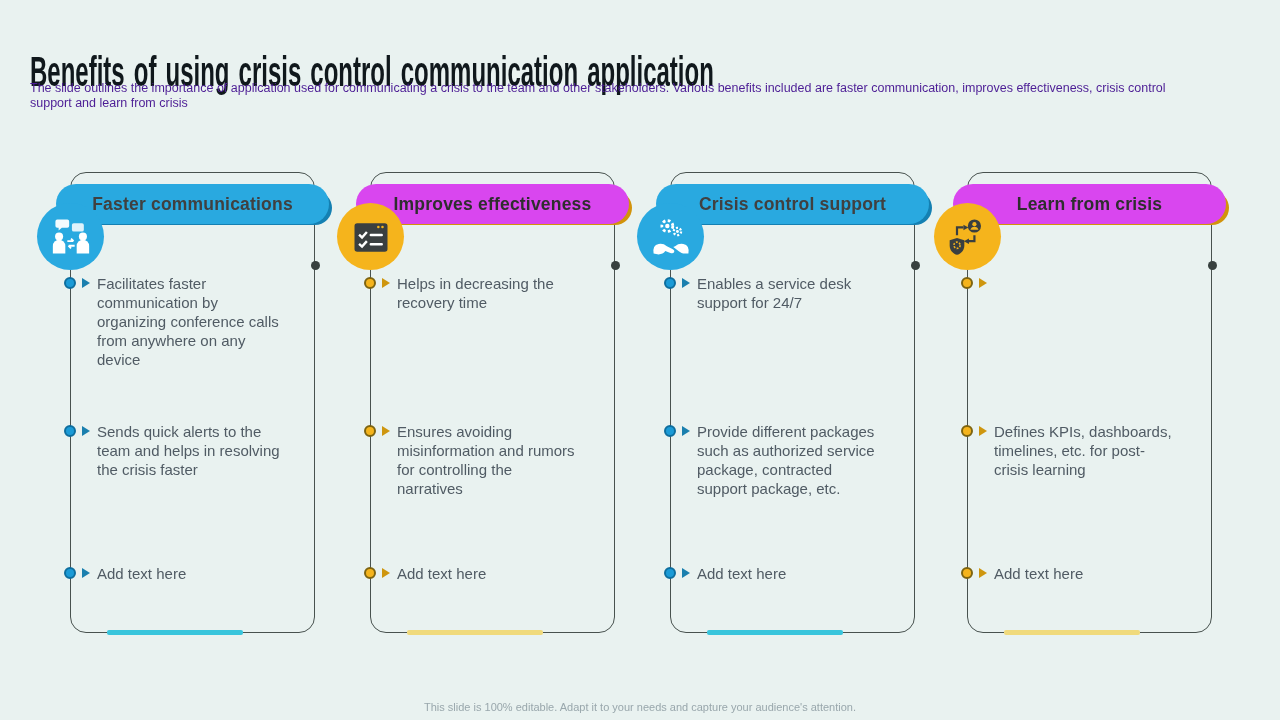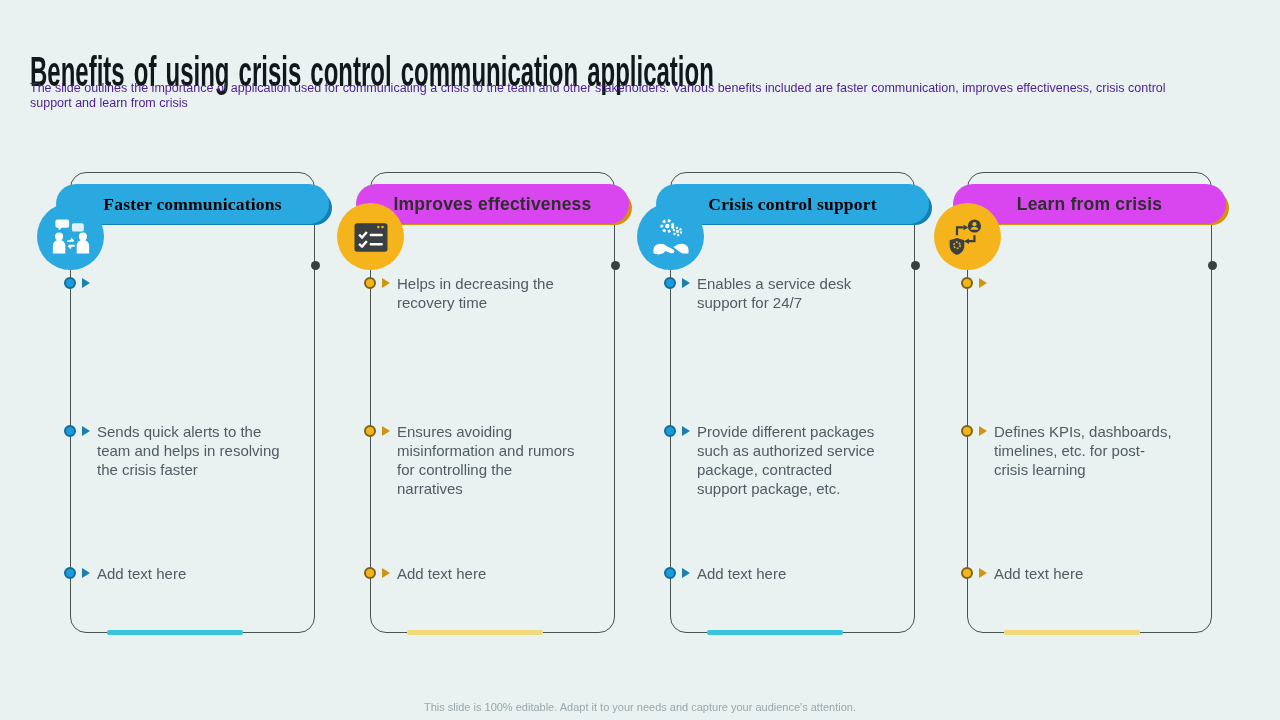--- a/index.html
+++ b/index.html
@@ -29,21 +29,21 @@
   .pill{
     position:absolute;left:-14px;right:-14px;top:12px;height:40px;
     border-radius:20px;z-index:2;
   }
   .blue  .pill{background:#29A9E0;box-shadow:6px 4px 0 -3px #1480B2;}
   .yellow .pill{background:#d946ef;box-shadow:6px 4px 0 -3px #D2930B;}
   .pill span{
     display:block;text-align:center;line-height:40px;
     font-size:17.5px;font-weight:700;letter-spacing:.2px;
   }
-  .blue  .pill span{color:#000000;font-family:Liberation Serif, serif;}
+  .blue  .pill span{color:#404040;}
   .yellow .pill span{color:#2E2E2E;}
   .icon-circle{
     position:absolute;left:-33px;top:31px;width:67px;height:67px;border-radius:50%;
     z-index:3;display:flex;align-items:center;justify-content:center;
   }
   .blue  .icon-circle{background:#29A9E0;}
   .yellow .icon-circle{background:#F5B41C;}
   .node-dot{
     position:absolute;right:-4.5px;top:89px;width:9px;height:9px;border-radius:50%;
     background:#38413F;z-index:2;
@@ -99,20 +99,21 @@
       <circle cx="37" cy="23.5" r="4.4" fill="#FFFFFF"></circle>
       <path d="M30.2,42 v-8.3 a6.8,6.8 0 0 1 13.6,0 V42 z" fill="#FFFFFF"></path>
       <path d="M20,28.5 h6.5 m-2.5,-2.8 l2.8,2.8" stroke="#FFFFFF" stroke-width="2" fill="none"></path>
       <path d="M28,33.5 h-6.5 m2.5,2.8 l-2.8,-2.8" stroke="#FFFFFF" stroke-width="2" fill="none"></path>
     </svg>
   </div>
   <div class="node-dot"></div>
   <div class="bullet b0">
     <span class="bdot"></span>
     <span class="barrow"></span>
+    <div class="btext">Facilitates faster communication by organizing conference calls from anywhere on any device</div>
   </div>
   <div class="bullet b1">
     <span class="bdot"></span>
     <span class="barrow"></span>
     <div class="btext">Sends quick alerts to the team and helps in resolving the crisis faster</div>
   </div>
   <div class="bullet b2">
     <span class="bdot"></span>
     <span class="barrow"></span>
     <div class="btext">Add text here</div>

